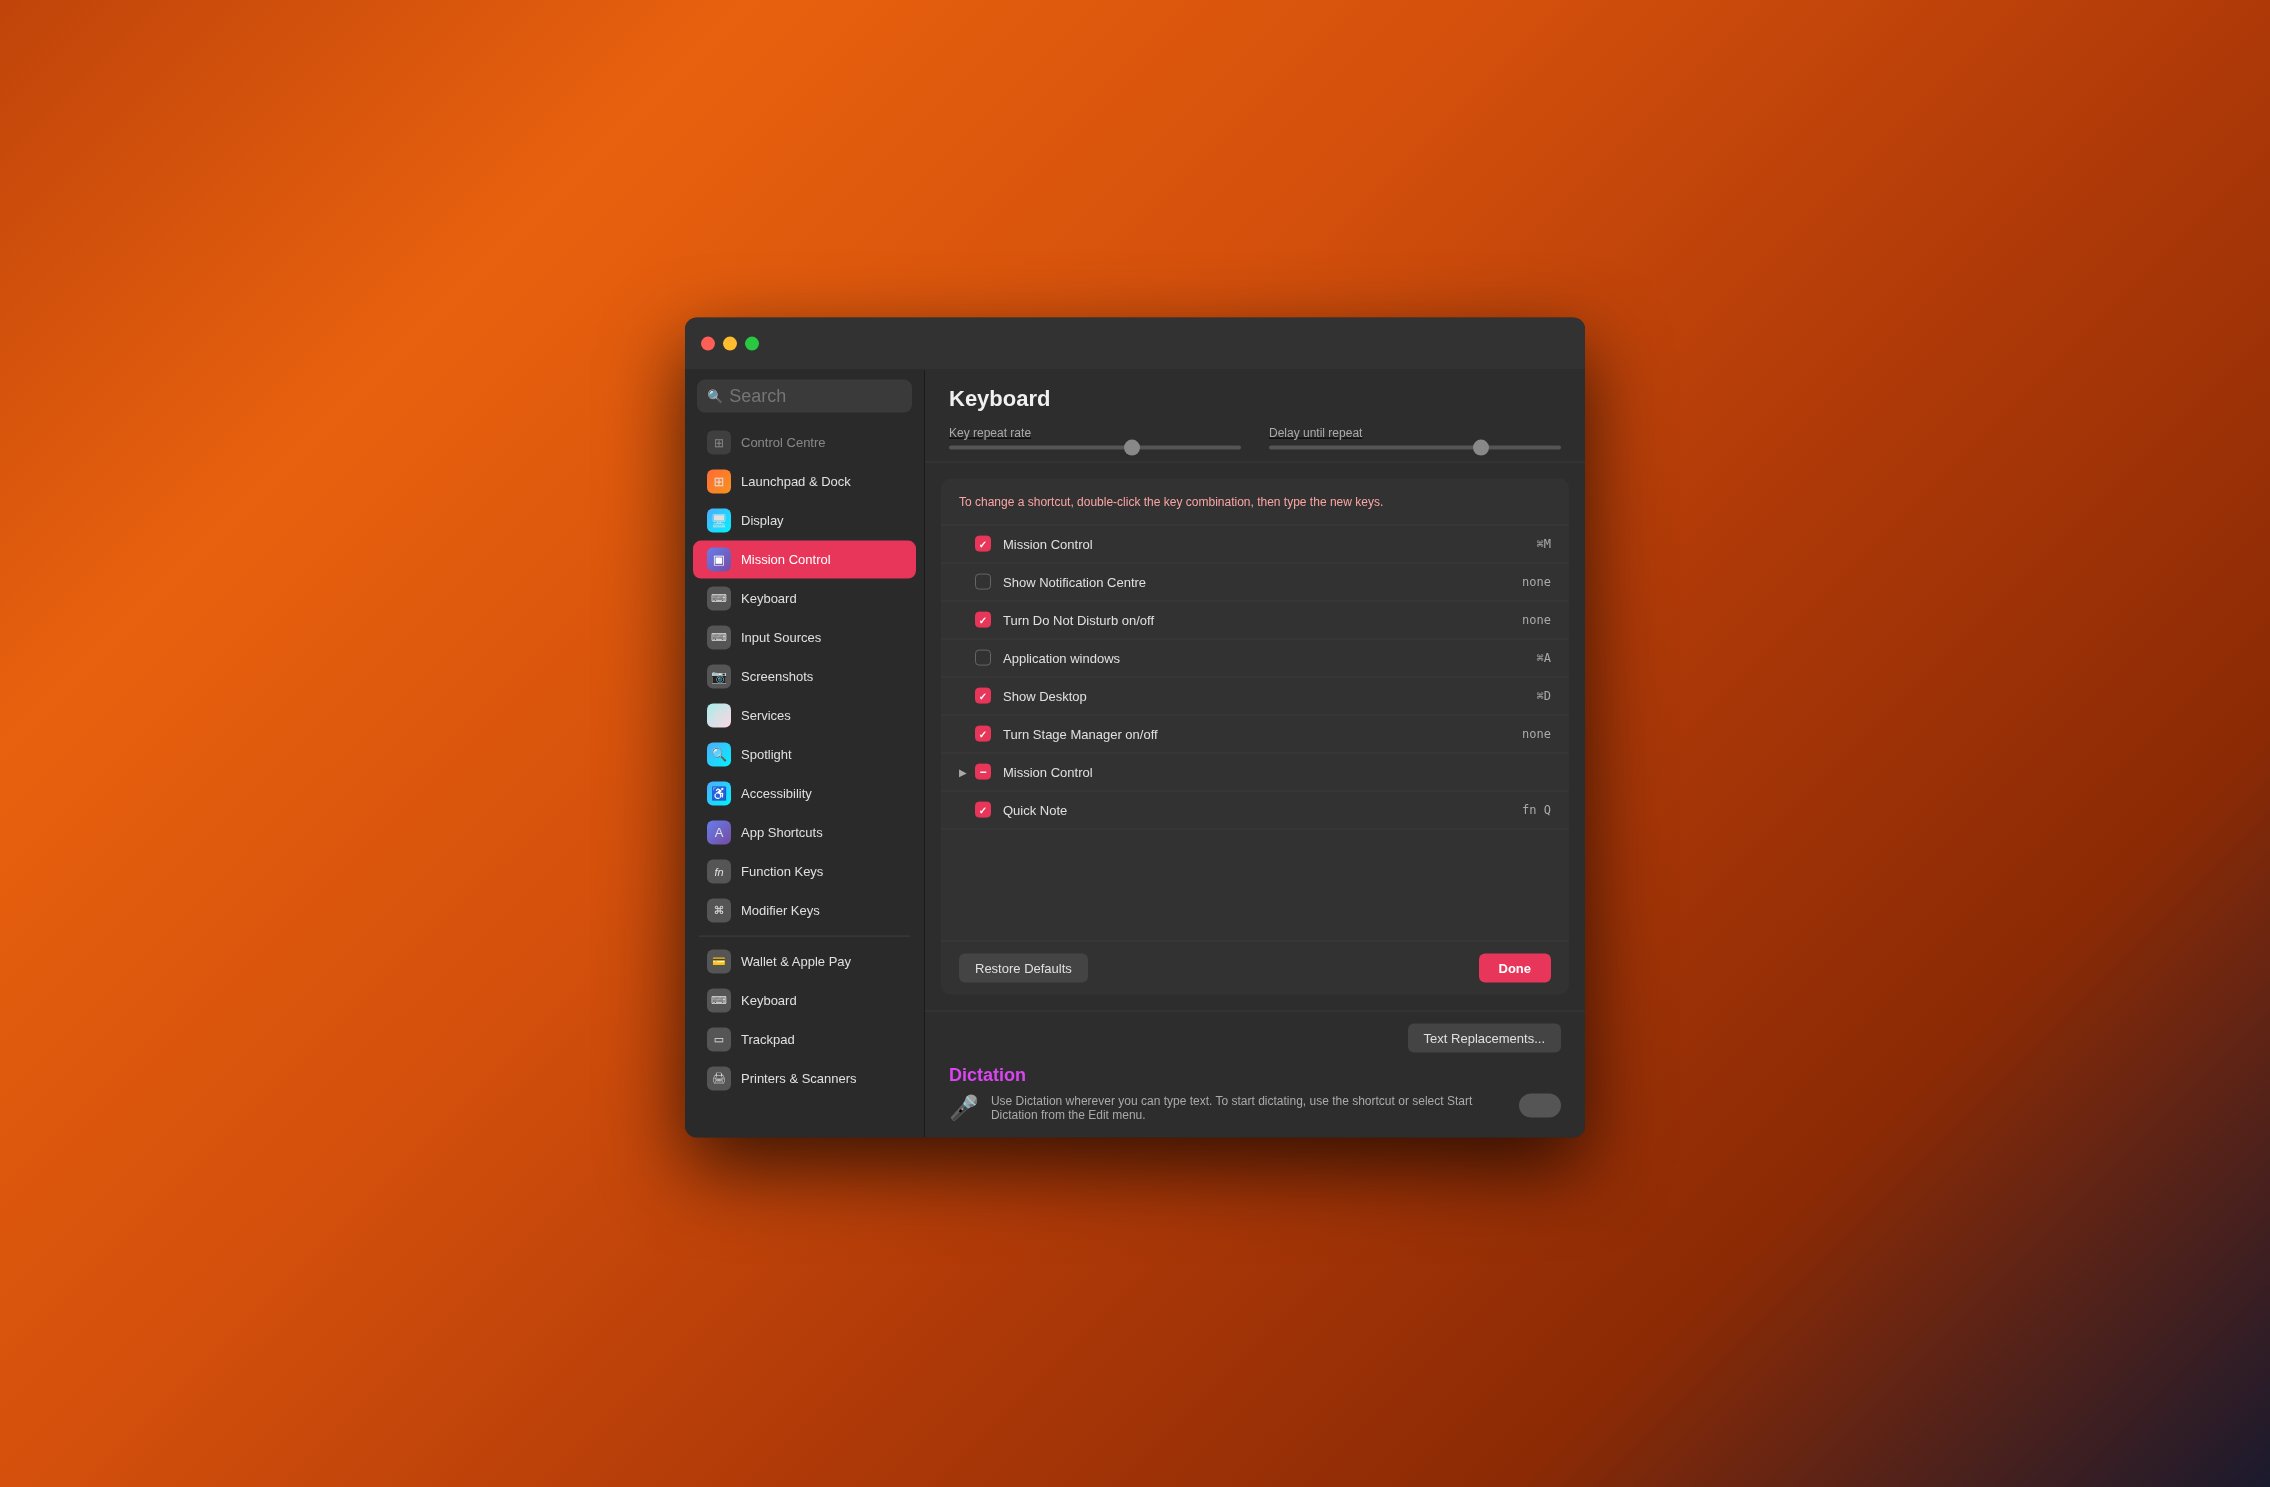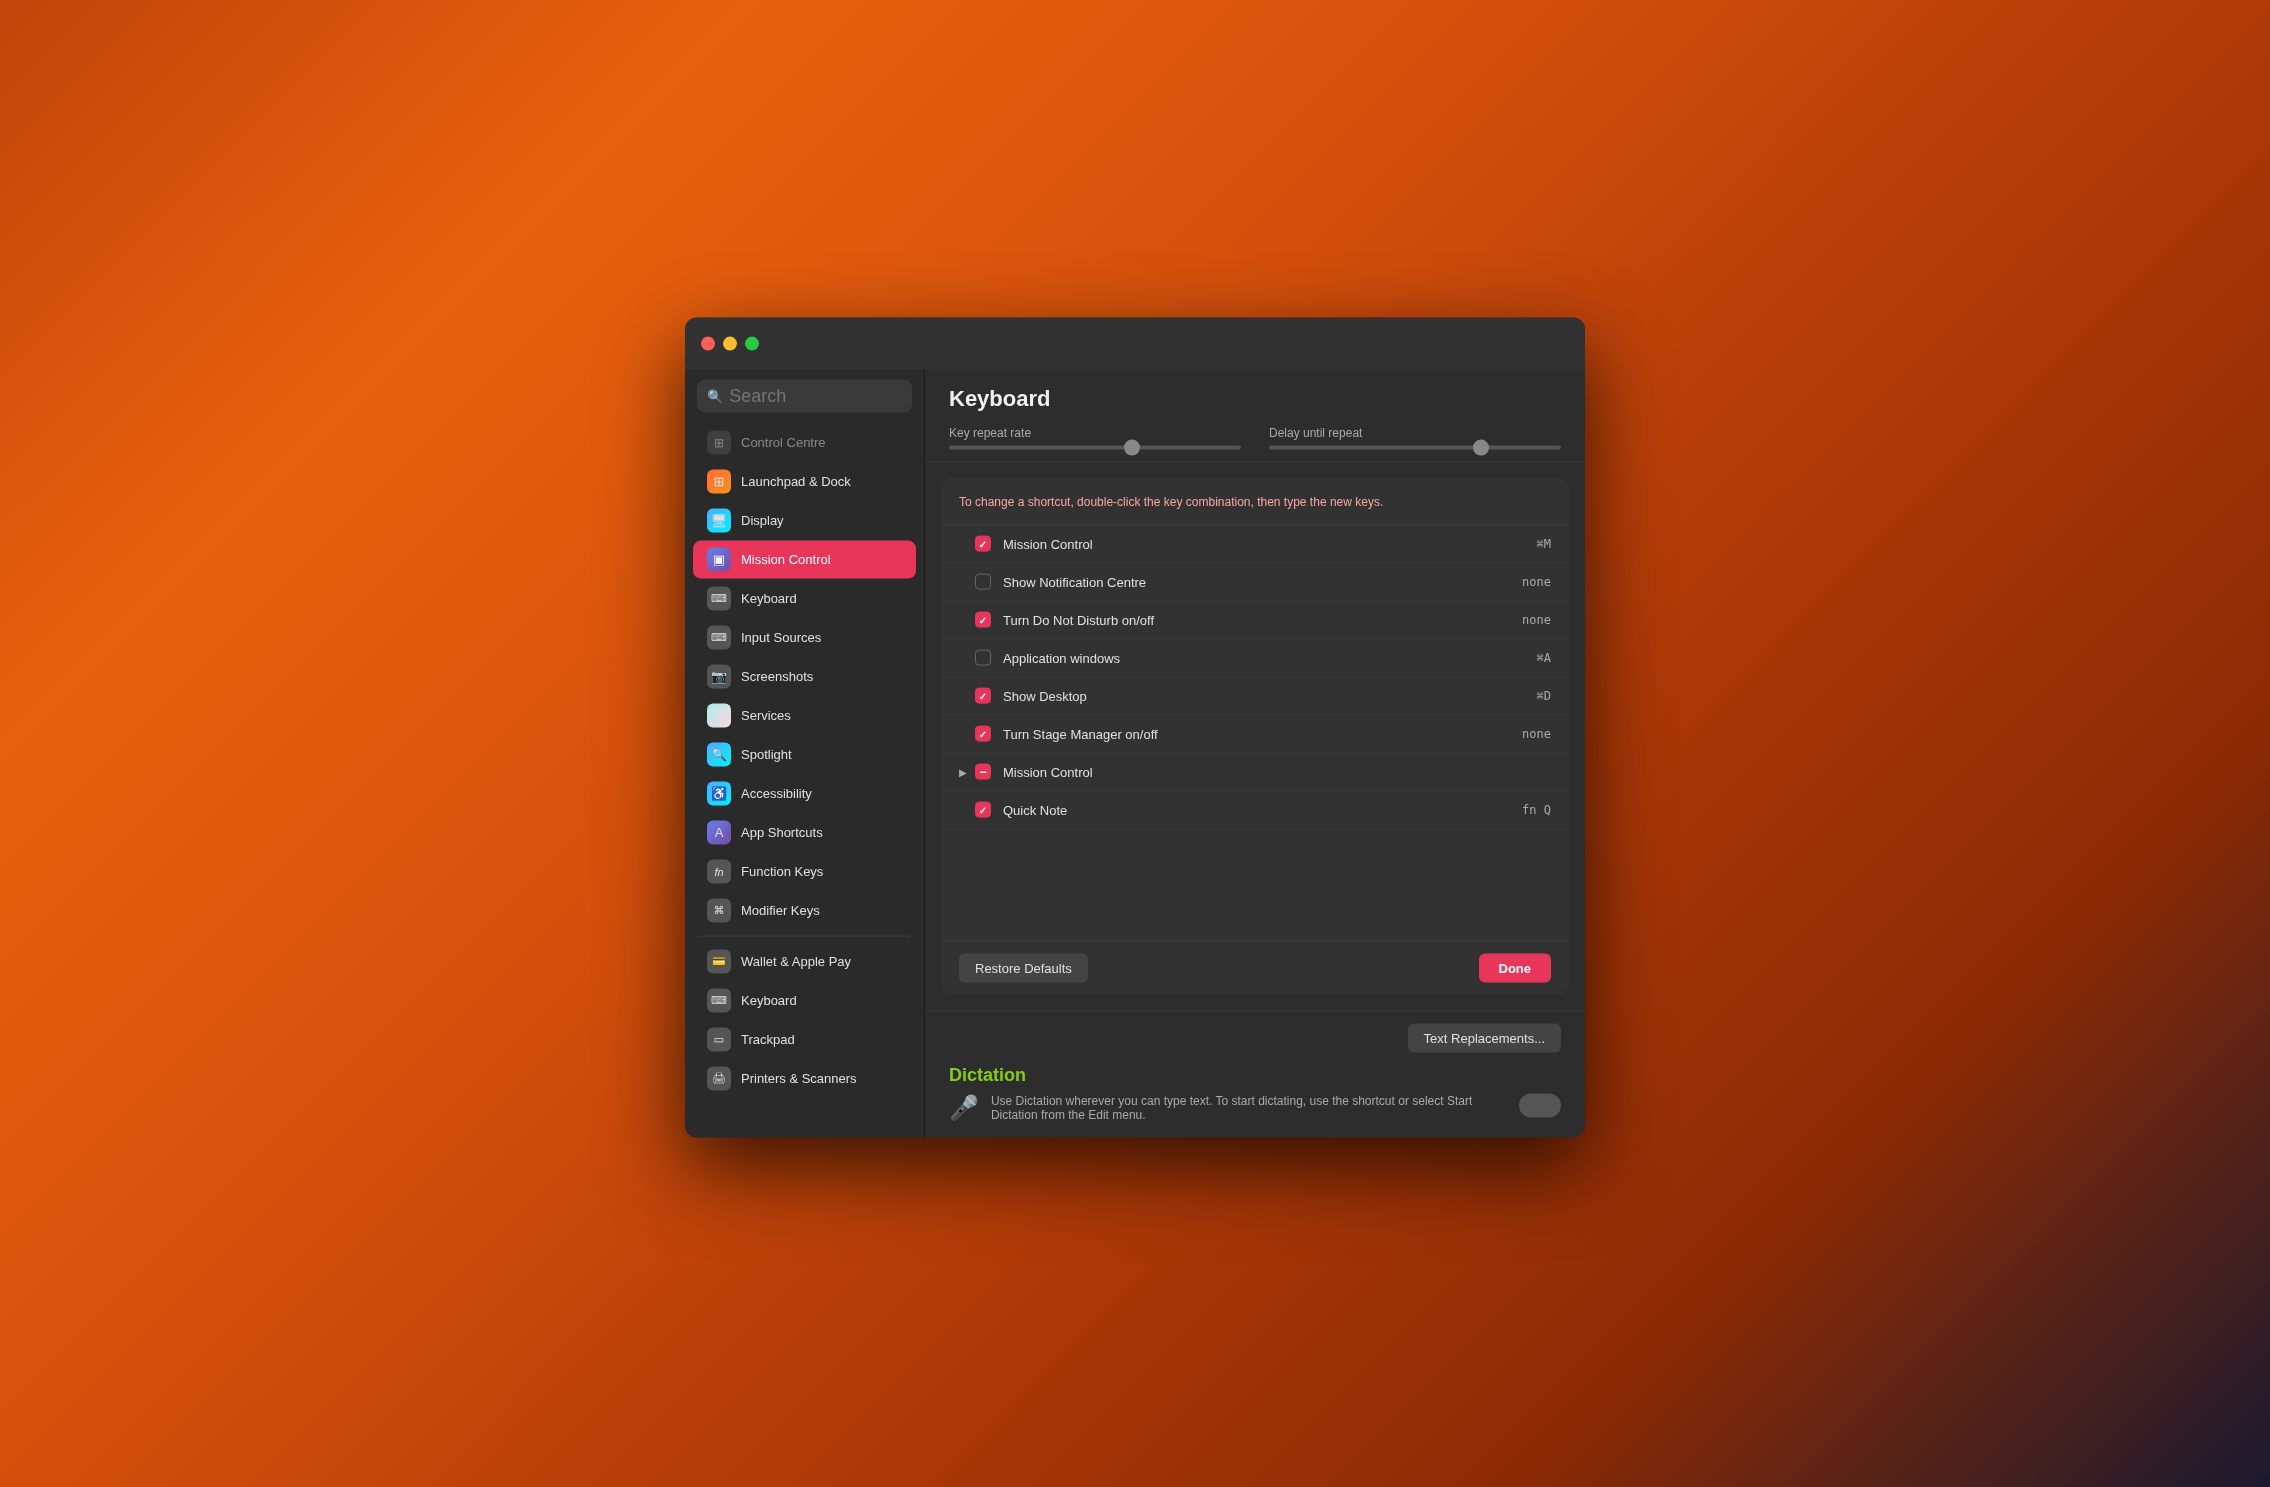--- a/index.html
+++ b/index.html
@@ -174,20 +174,21 @@
     .content-title {
       font-size: 22px;
       font-weight: 600;
       color: #f0f0f0;
       margin-bottom: 14px;
     }
 
     .slider-section {
       display: flex;
       gap: 28px;
+      text-decoration: underline;
     }
 
     .slider-group {
       display: flex;
       flex-direction: column;
       gap: 6px;
       flex: 1;
     }
 
     .slider-label {
@@ -349,21 +350,21 @@
       cursor: pointer;
     }
 
     .dictation-section {
       padding: 0 24px 16px;
     }
 
     .dictation-title {
       font-size: 18px;
       font-weight: 600;
-      color: #84cc16;
+      color: #d946ef;
       margin-bottom: 8px;
     }
 
     .dictation-desc {
       font-size: 12px;
       color: #aaa;
       display: flex;
       align-items: flex-start;
       gap: 12px;
     }

